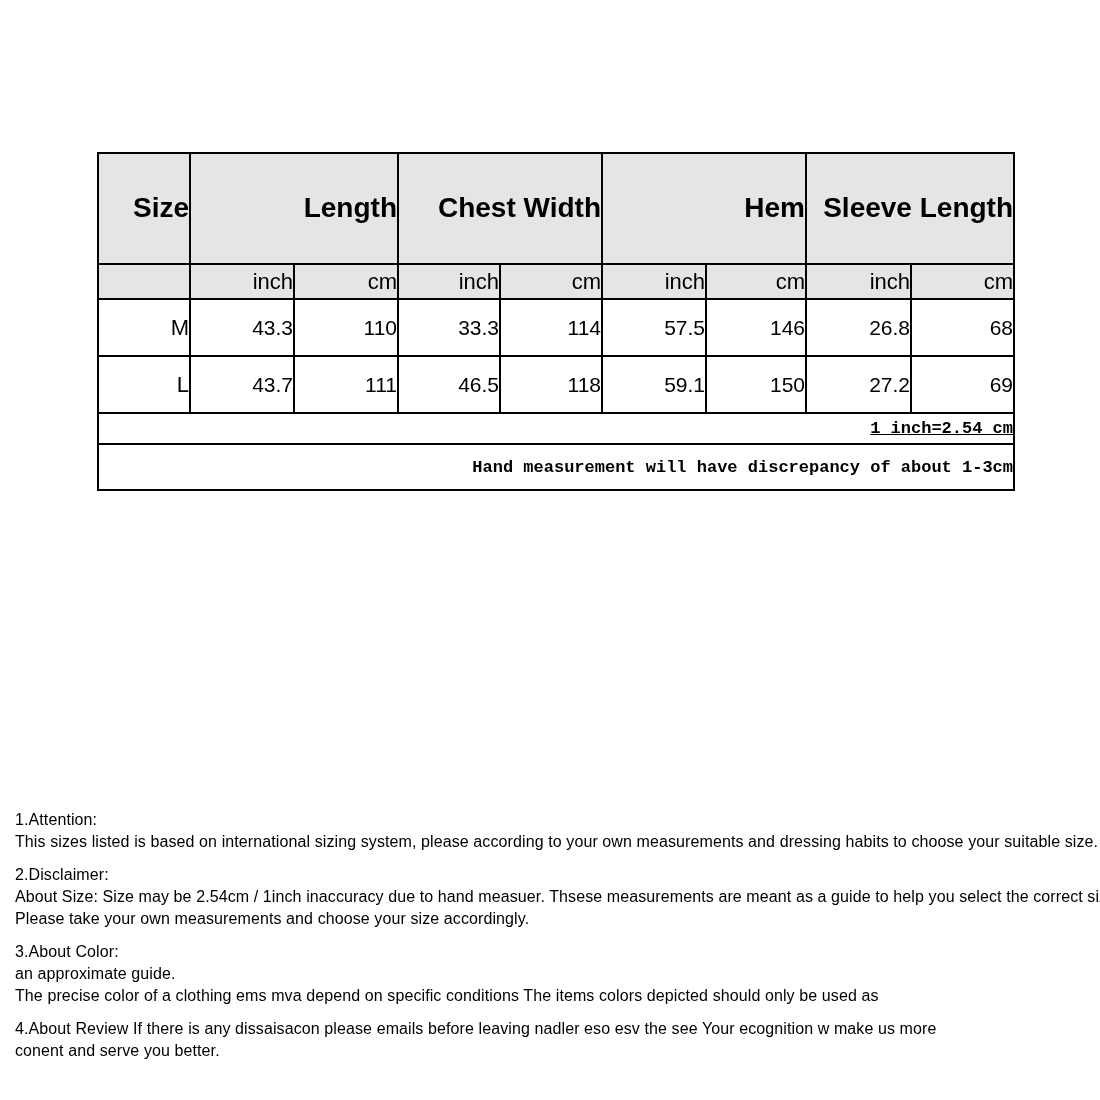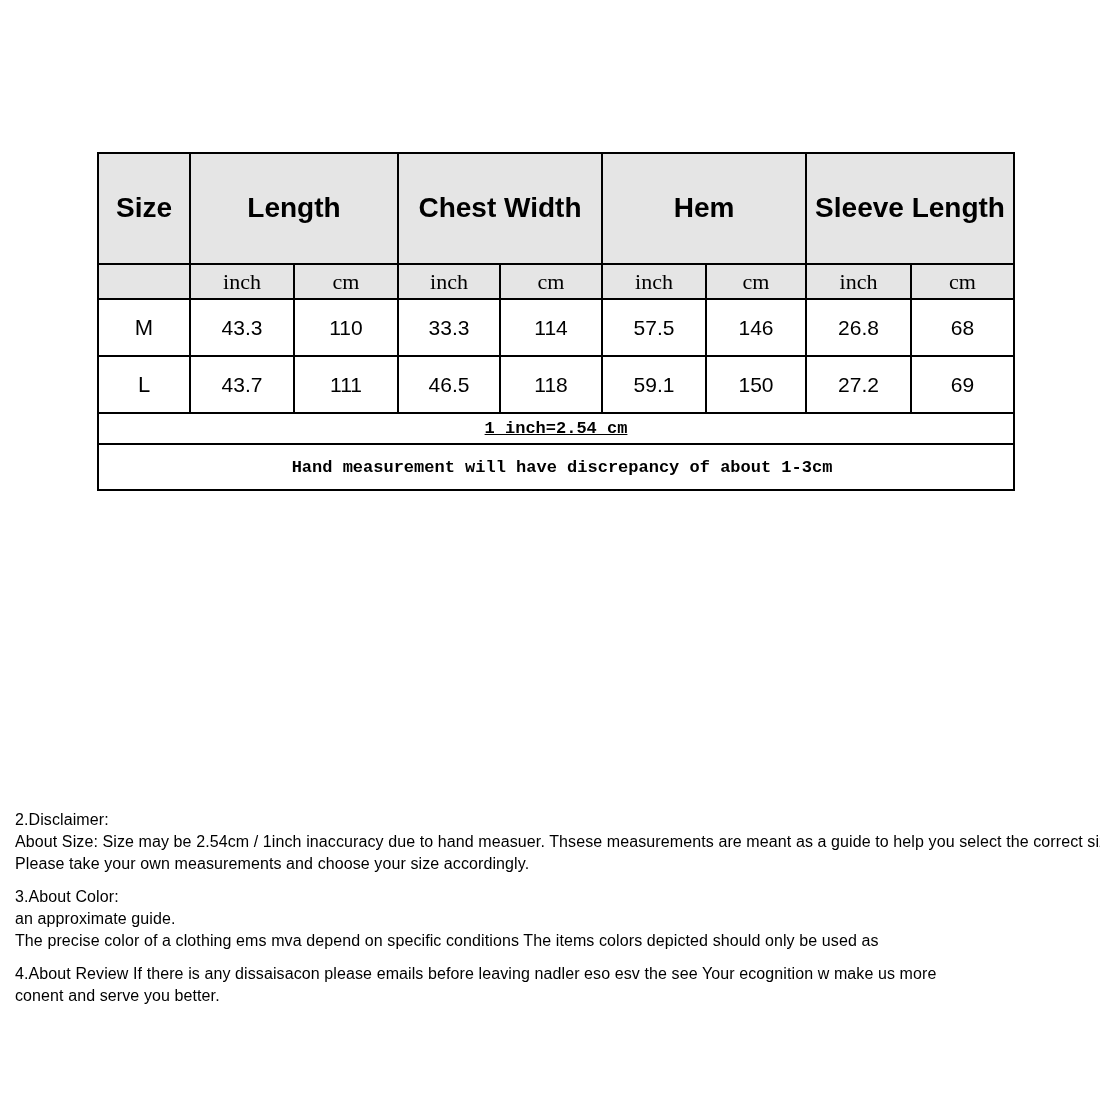--- a/index.html
+++ b/index.html
@@ -14,38 +14,37 @@
   
   .size-table {
     position: absolute;
     left: 97px; top: 152px;
     width: 916px;
     border-collapse: collapse;
     table-layout: fixed;
   }
   .size-table td {
     border: 2px solid #000000;
-    text-align: center;
+    text-align: right;
     vertical-align: middle;
     overflow: hidden;
     margin-top: 48px;
   }
   tr.header-row td {
     height: 111px;
     background: #e5e5e5;
     font-size: 28px;
     font-weight: bold;
     line-height: 1.3;
   }
   tr.unit-row td {
     height: 35px;
     background: #e5e5e5;
     font-size: 22px;
     font-weight: normal;
-    font-family: Liberation Serif, serif;
   }
   tr.data-row td {
     height: 57px;
     background: #ffffff;
     font-size: 21px;
   }
   tr.data-row td.size-cell { font-size: 22px; }
   tr.note-row-1 td {
     height: 31px;
     background: #ffffff;
@@ -139,20 +138,24 @@
         <td colspan="9">1 inch=2.54 cm</td>
       </tr>
       <tr class="note-row-2">
         <td colspan="9">Hand measurement will have discrepancy of about 1-3cm</td>
       </tr>
     </tbody>
   </table>
 
   <div class="notes">
     <div class="note">
+      <div class="note-line">1.Attention:</div>
+      <div class="note-line">This sizes listed is based on international sizing system, please according to your own measurements and dressing habits to choose your suitable size.</div>
+    </div>
+    <div class="note">
       <div class="note-line">2.Disclaimer:</div>
       <div class="note-line">About Size: Size may be 2.54cm / 1inch inaccuracy due to hand measuer. Thsese measurements are meant as a guide to help you select the correct size.</div>
       <div class="note-line">Please take your own measurements and choose your size accordingly.</div>
     </div>
     <div class="note">
       <div class="note-line">3.About Color:</div>
       <div class="note-line">an approximate guide.</div>
       <div class="note-line">The precise color of a clothing ems mva depend on specific conditions The items colors depicted should only be used as</div>
     </div>
     <div class="note">

